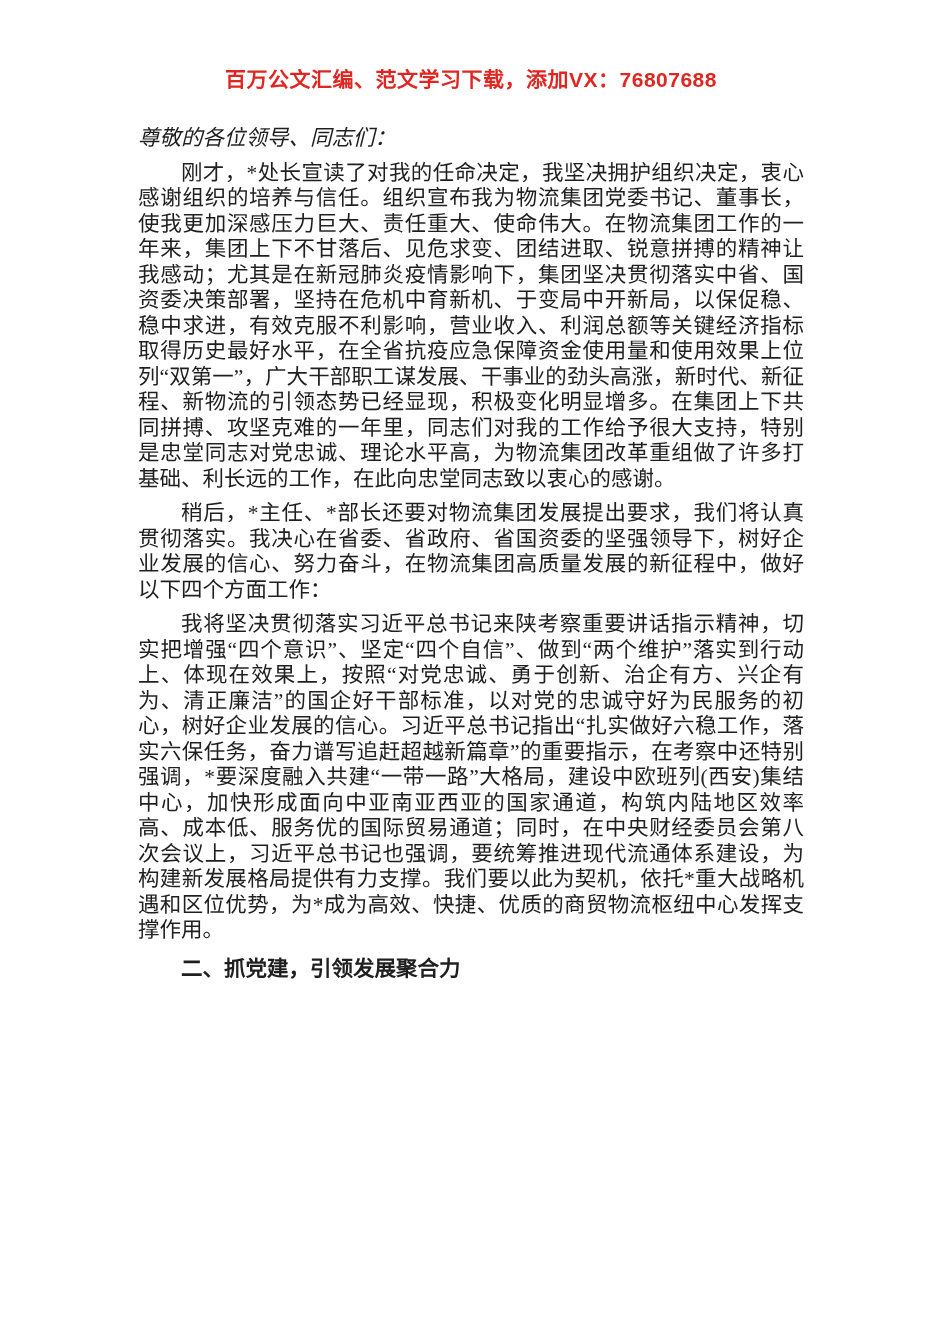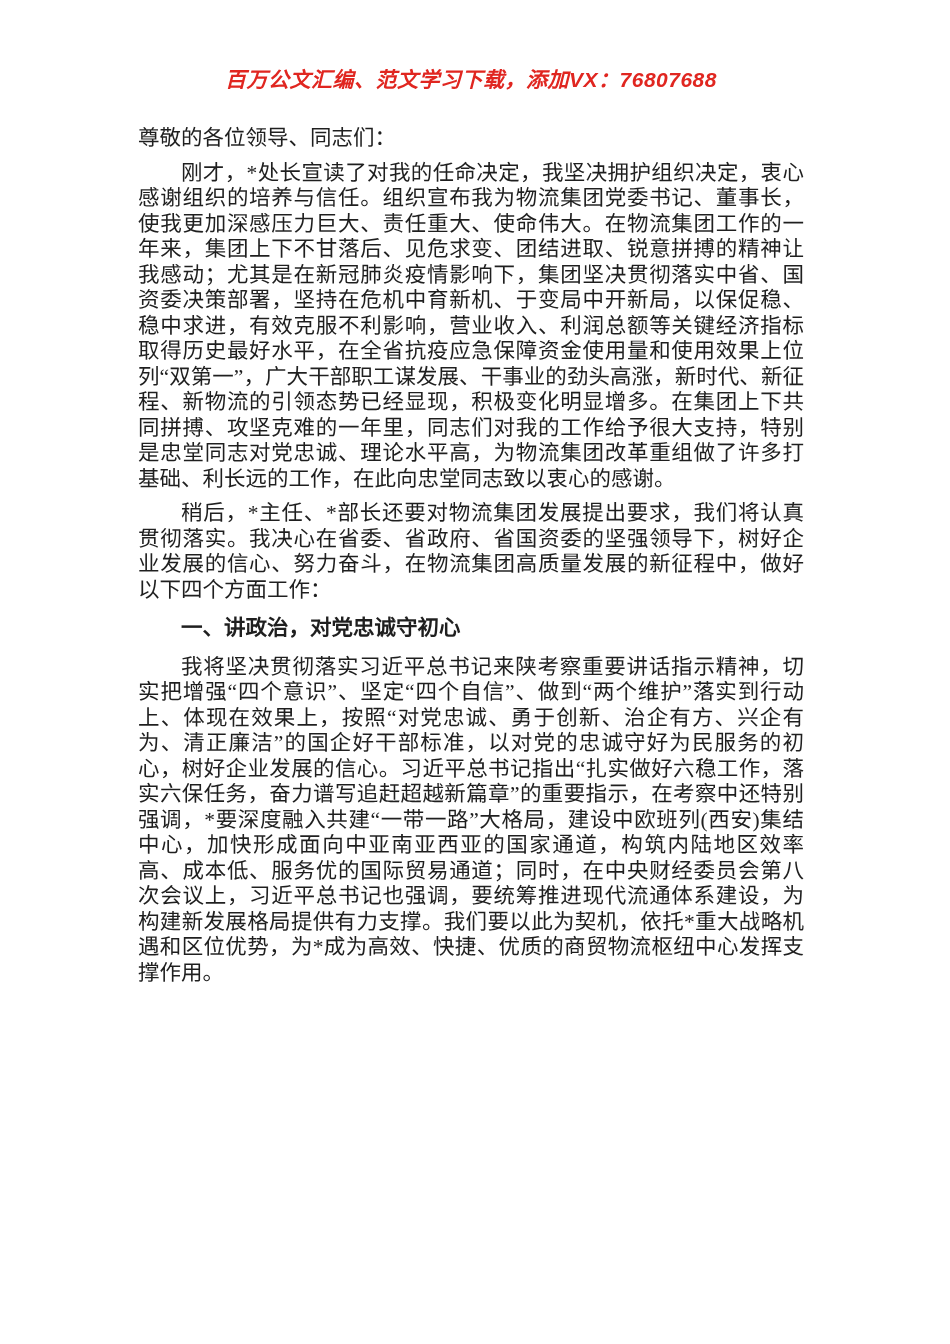--- a/index.html
+++ b/index.html
@@ -23,33 +23,33 @@
   }
   .promo{
     font-family:"Liberation Sans","DejaVu Sans",sans-serif;
     font-weight:700;
     font-size:21px;
     line-height:24px;
     color:var(--promo-color);
     text-align:center;
     margin:0 0 34px 0;
     letter-spacing:0.5px;
-    font-style:italic;
   }
   .content{
     width:666px;
     font-family:"Liberation Serif","DejaVu Serif",serif;
     font-size:21.5px;
     line-height:25.5px;
     color:var(--text-color);
     text-align:justify;
   }
   .salutation{
     margin:0 0 9px 0;
     text-indent:0;
+    font-style:italic;
   }
   .para{
     margin:0 0 9px 0;
     text-indent:2em;
   }
   .heading{
     font-size:21.5px;
     font-weight:bold;
     line-height:25.5px;
     margin:13px 0;
@@ -62,19 +62,19 @@
 <div class="page">
   <div class="promo">百万公文汇编、范文学习下载，添加VX：76807688</div>
 
   <div class="content">
     <p class="salutation">尊敬的各位领导、同志们：</p>
 
     <p class="para">刚才，*处长宣读了对我的任命决定，我坚决拥护组织决定，衷心感谢组织的培养与信任。组织宣布我为物流集团党委书记、董事长，使我更加深感压力巨大、责任重大、使命伟大。在物流集团工作的一年来，集团上下不甘落后、见危求变、团结进取、锐意拼搏的精神让我感动；尤其是在新冠肺炎疫情影响下，集团坚决贯彻落实中省、国资委决策部署，坚持在危机中育新机、于变局中开新局，以保促稳、稳中求进，有效克服不利影响，营业收入、利润总额等关键经济指标取得历史最好水平，在全省抗疫应急保障资金使用量和使用效果上位列“双第一”，广大干部职工谋发展、干事业的劲头高涨，新时代、新征程、新物流的引领态势已经显现，积极变化明显增多。在集团上下共同拼搏、攻坚克难的一年里，同志们对我的工作给予很大支持，特别是忠堂同志对党忠诚、理论水平高，为物流集团改革重组做了许多打基础、利长远的工作，在此向忠堂同志致以衷心的感谢。</p>
 
     <p class="para">稍后，*主任、*部长还要对物流集团发展提出要求，我们将认真贯彻落实。我决心在省委、省政府、省国资委的坚强领导下，树好企业发展的信心、努力奋斗，在物流集团高质量发展的新征程中，做好以下四个方面工作：</p>
 
-    <h2 class="heading">一、讲政治，对党忠诚守初心</h2>
 
     <p class="para">我将坚决贯彻落实习近平总书记来陕考察重要讲话指示精神，切实把增强“四个意识”、坚定“四个自信”、做到“两个维护”落实到行动上、体现在效果上，按照“对党忠诚、勇于创新、治企有方、兴企有为、清正廉洁”的国企好干部标准，以对党的忠诚守好为民服务的初心，树好企业发展的信心。习近平总书记指出“扎实做好六稳工作，落实六保任务，奋力谱写追赶超越新篇章”的重要指示，在考察中还特别强调，*要深度融入共建“一带一路”大格局，建设中欧班列(西安)集结中心，加快形成面向中亚南亚西亚的国家通道，构筑内陆地区效率高、成本低、服务优的国际贸易通道；同时，在中央财经委员会第八次会议上，习近平总书记也强调，要统筹推进现代流通体系建设，为构建新发展格局提供有力支撑。我们要以此为契机，依托*重大战略机遇和区位优势，为*成为高效、快捷、优质的商贸物流枢纽中心发挥支撑作用。</p>
 
+    <h2 class="heading">二、抓党建，引领发展聚合力</h2>
 
   </div>
 </div>
 
 </body></html>

